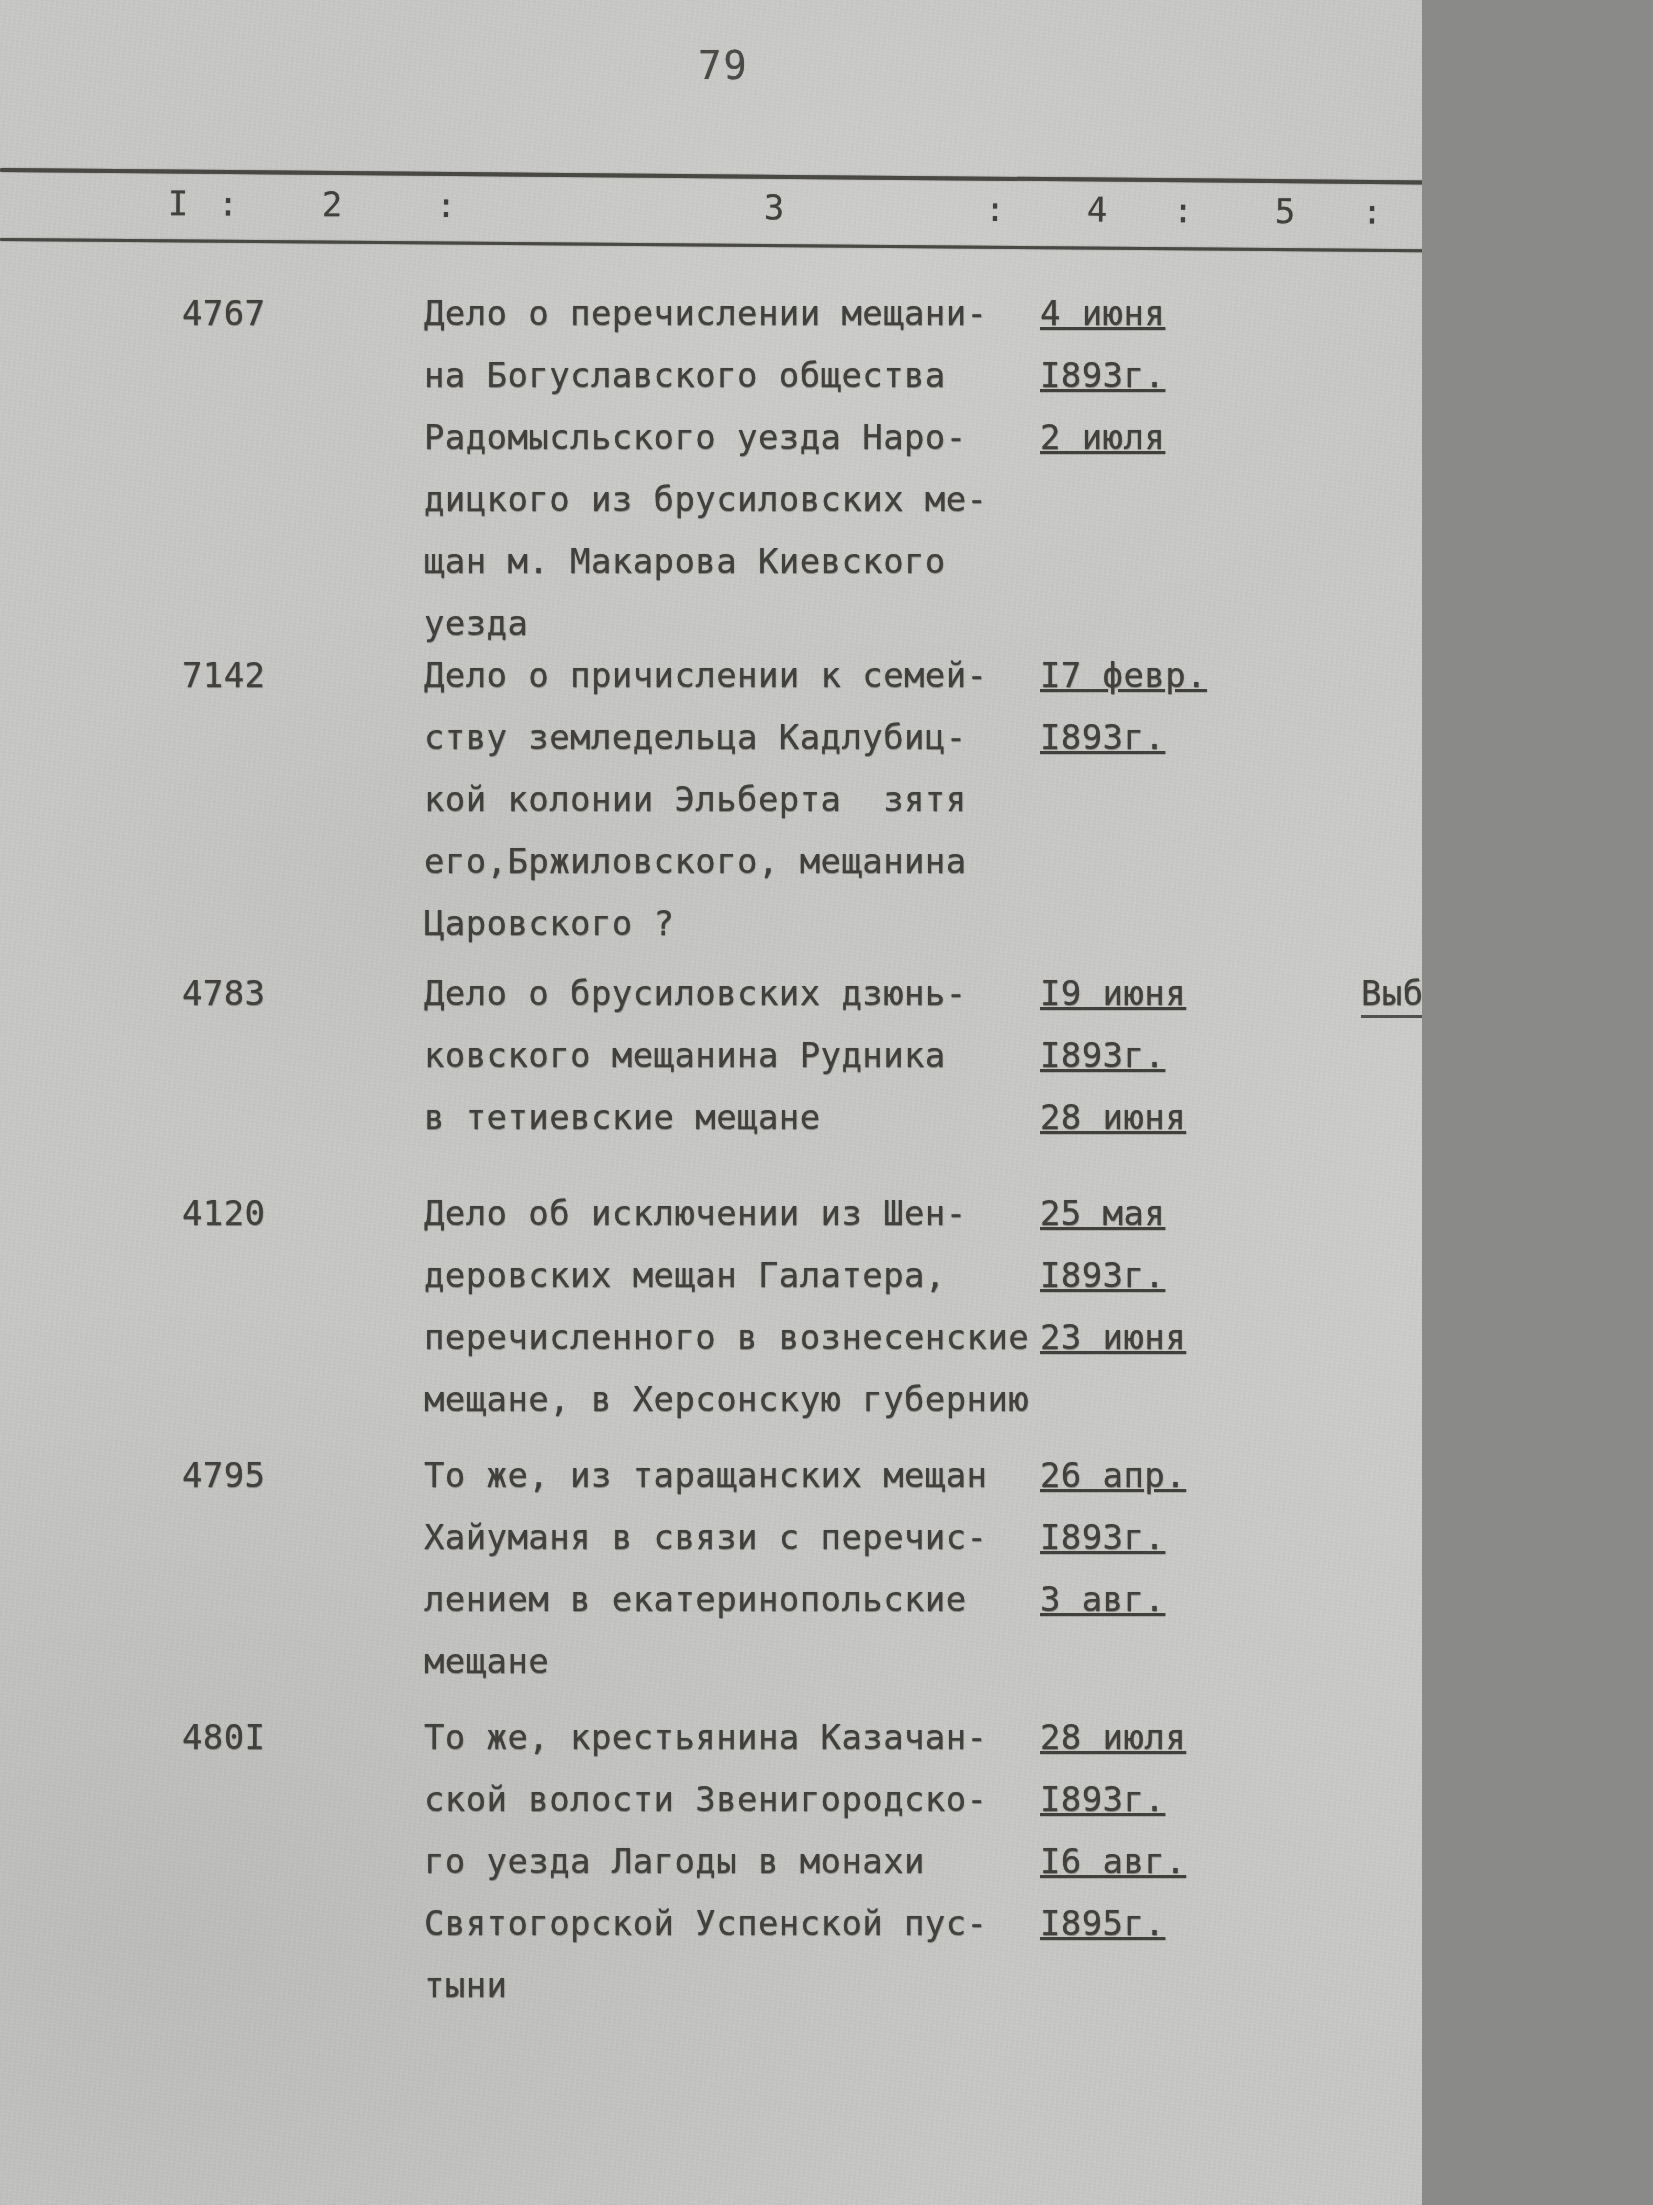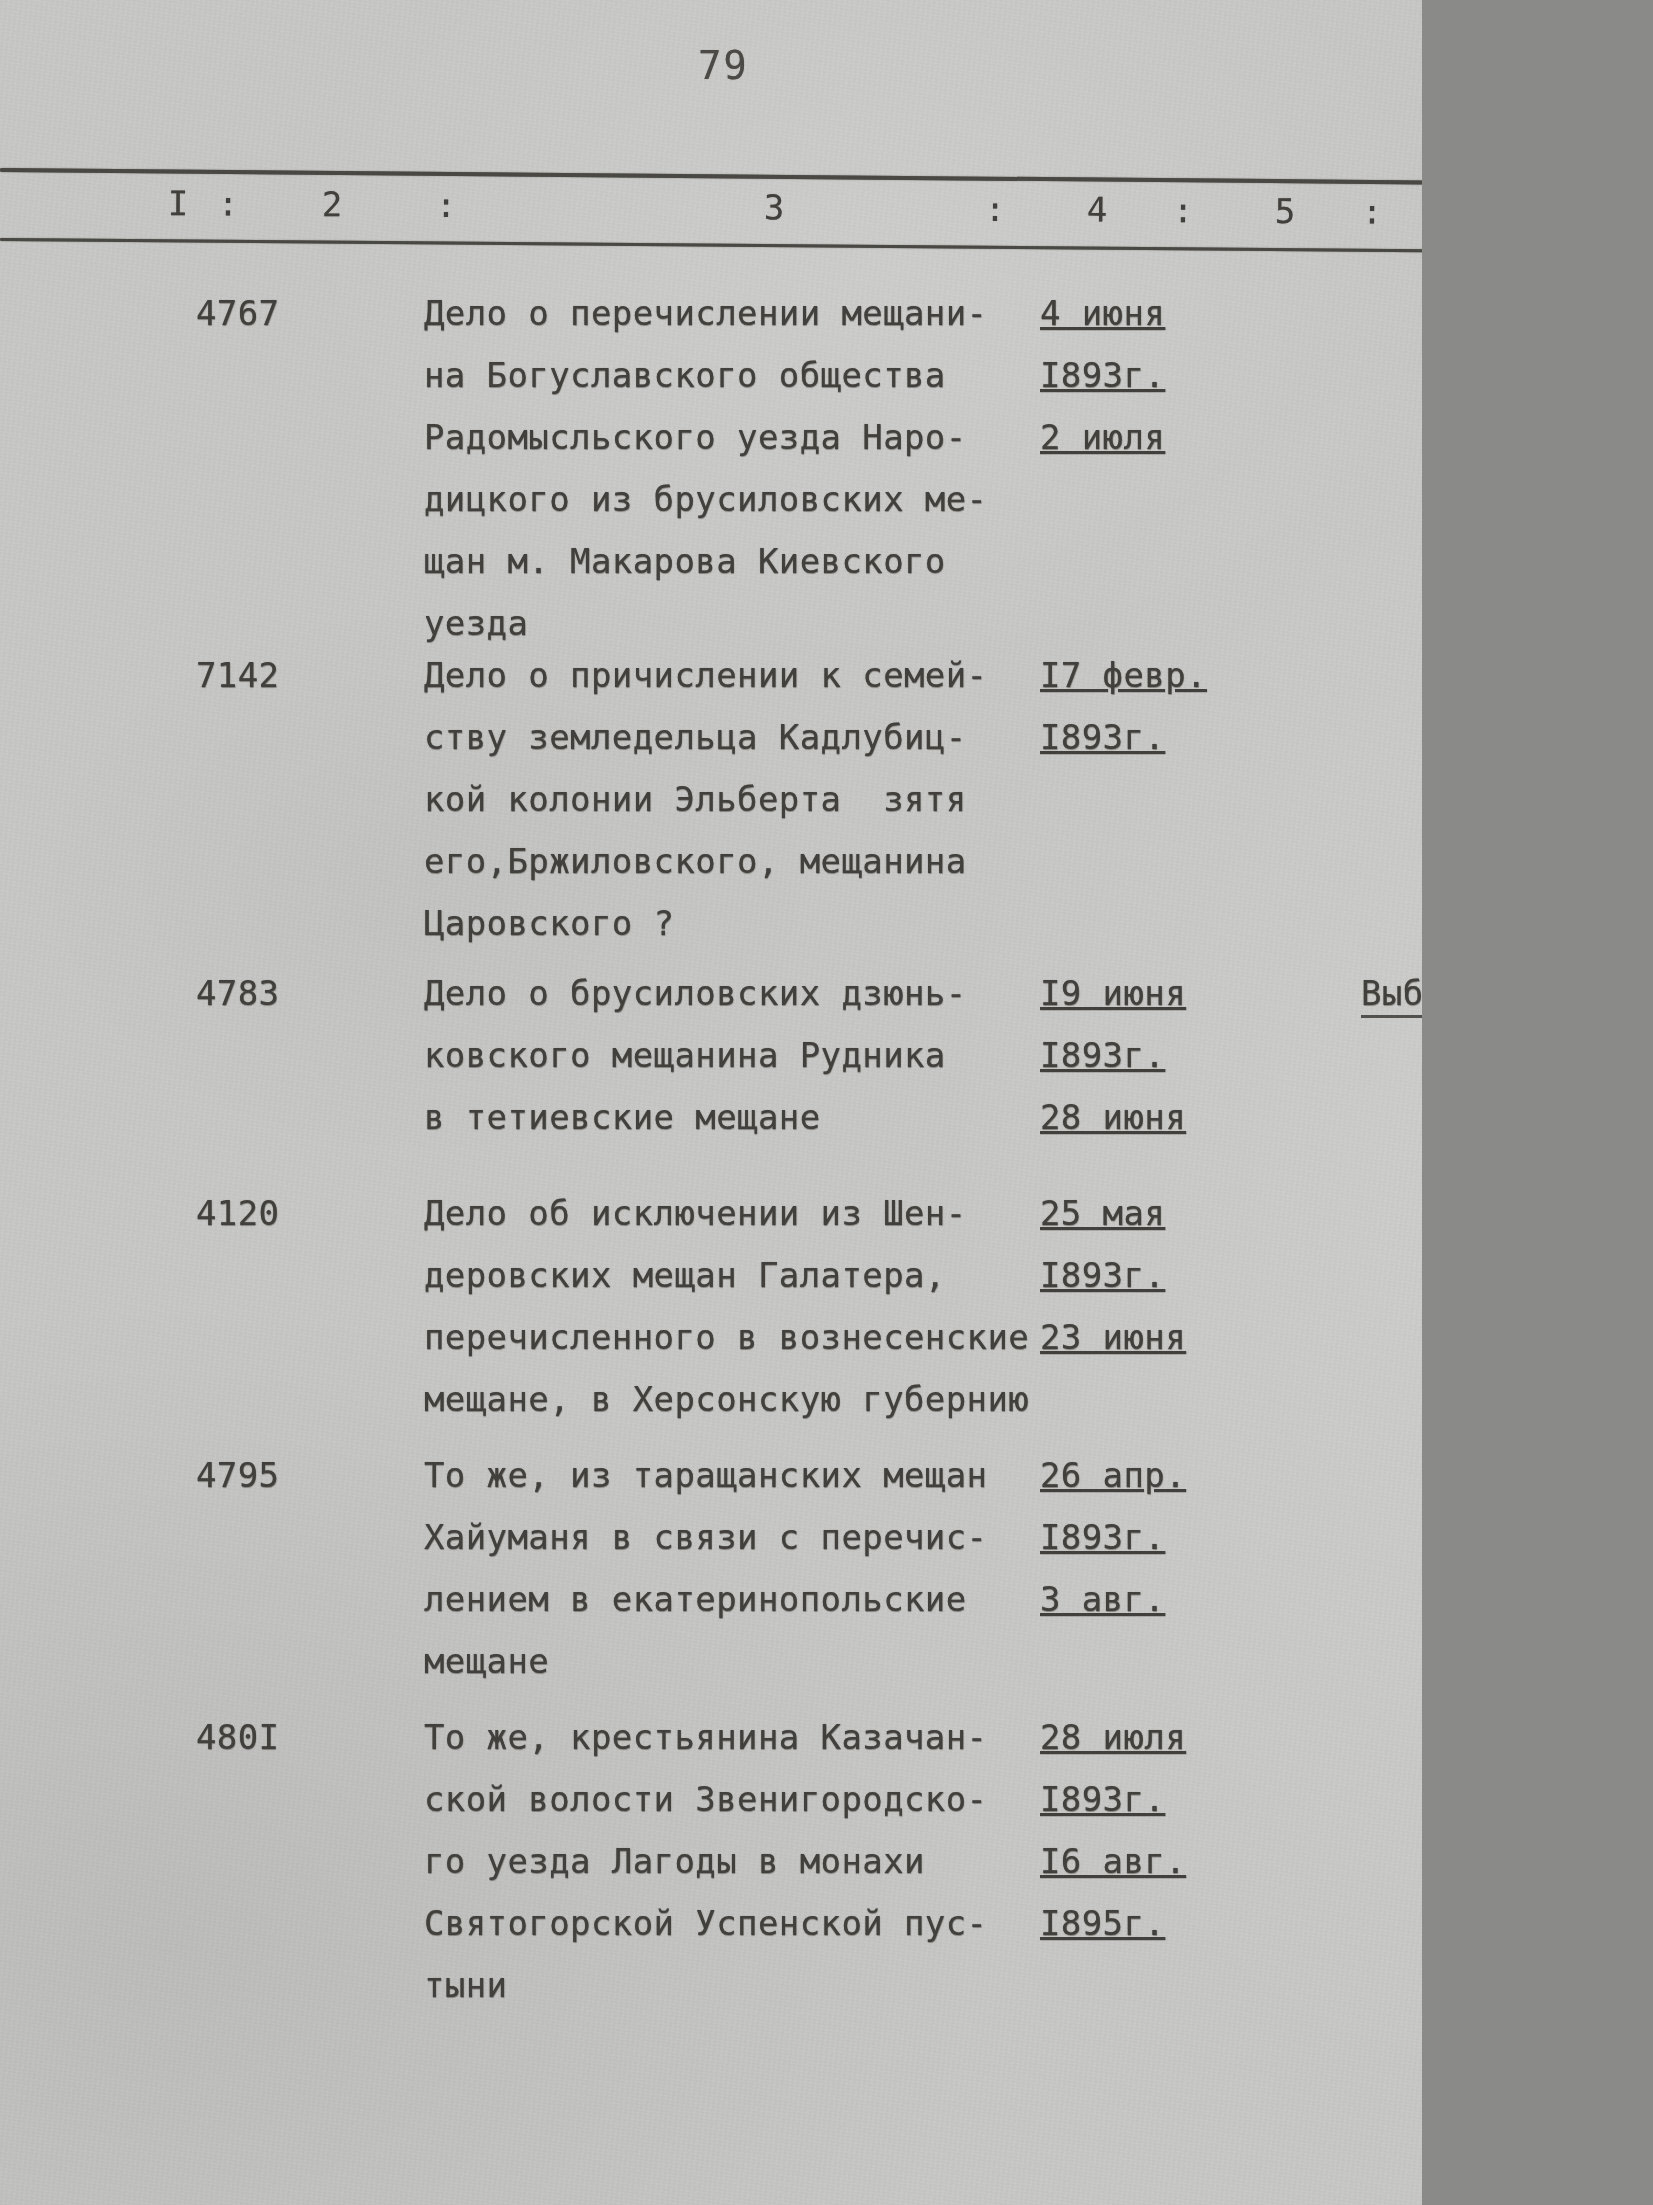--- a/index.html
+++ b/index.html
@@ -72,21 +72,21 @@
   }
   .header-row span { position: absolute; top: 0; }
 
   .entry { position: absolute; left: 0; width: 1654px; }
   .entry .cell {
     position: absolute; top: 0;
     font-size: 34px; line-height: 62px; letter-spacing: 0.4px;
     white-space: pre;
     text-shadow: 0.3px 0.5px 0.9px rgba(58,56,52,0.45), 0 0 0.9px rgba(66,64,60,0.5);
   }
-  .entry .num   { left: 196px; }
+  .entry .num   { left: 182px; }
   .entry .desc  { left: 424px; }
   .entry .dates { left: 1040px; text-decoration: underline; }
   .entry .note  {
     left: 1361px;
     border-bottom: 3px solid rgba(62,60,56,0.85);
     line-height: 44px; top: 8.5px; padding-bottom: 0;
   }
 </style>
 </head>
 <body>

